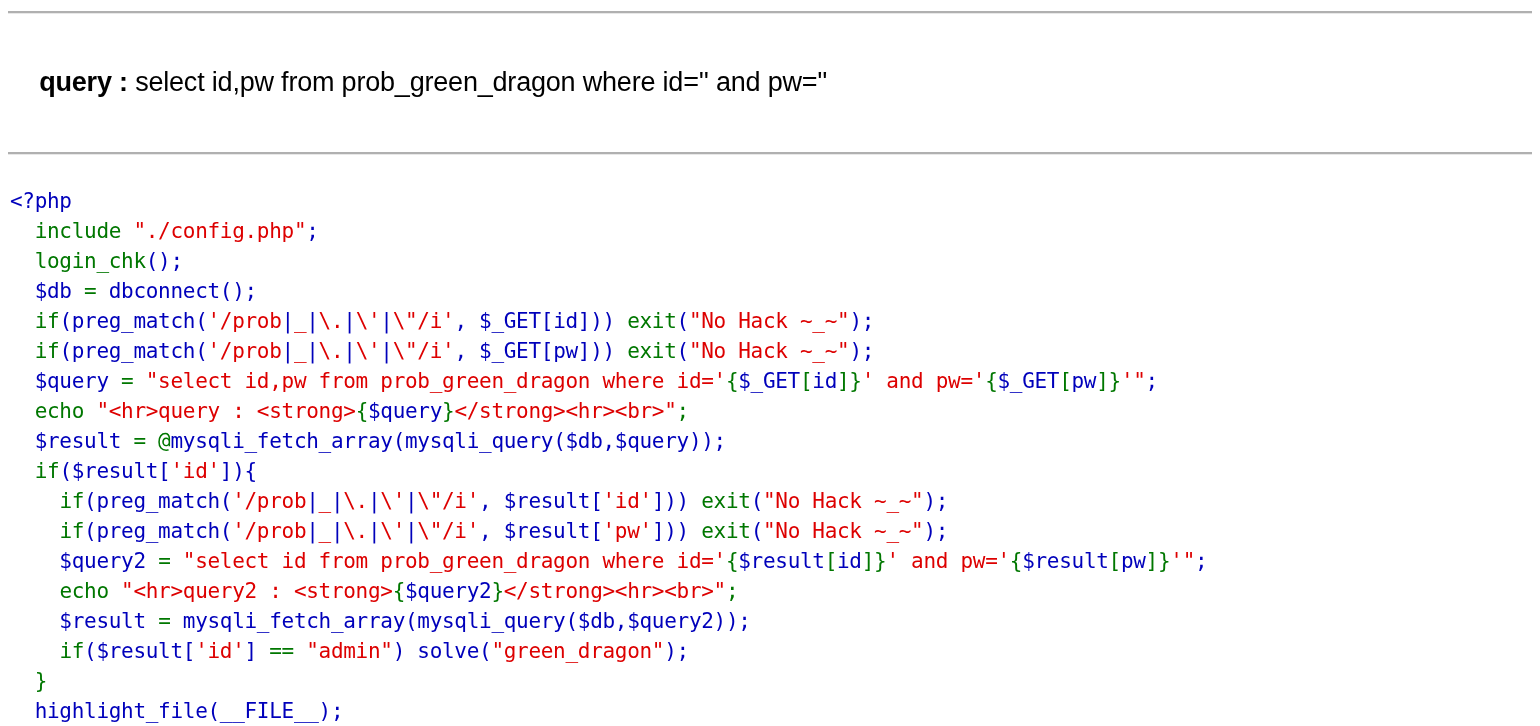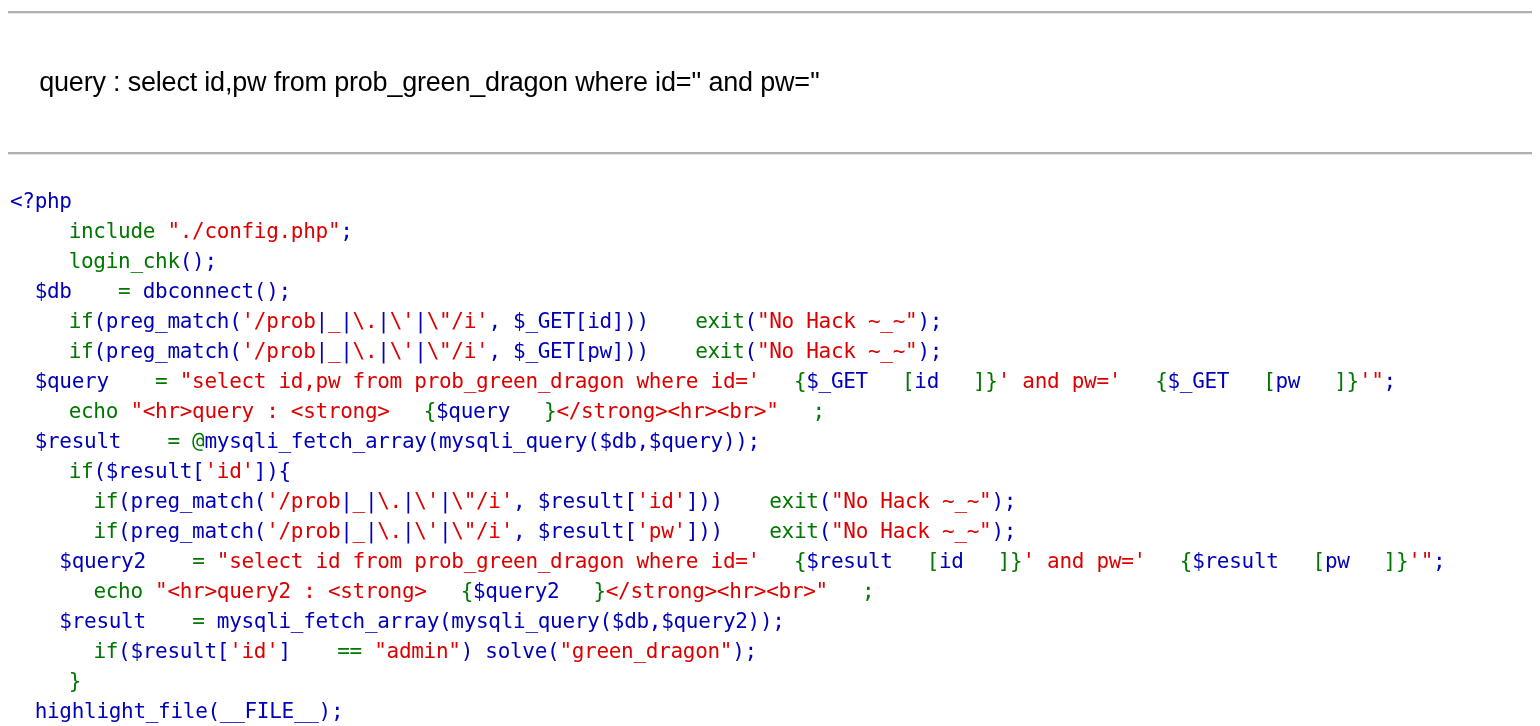--- a/index.html
+++ b/index.html
@@ -32,42 +32,42 @@
   .query-line {
     font-family: "Liberation Sans", sans-serif;
     font-size: 27px;
     line-height: 34px;
     padding: 6px 10px 8px 10px;
     white-space: pre-wrap;
     word-break: break-all;
     letter-spacing: -0.2px;
   }
   .query-label {
-    font-weight: normal;
+    font-weight: bold;
   }
   .query-strong {
     font-weight: normal;
   }
 
   .br-gap {
     height: 20px;
   }
 
   
   .code {
     font-family: "DejaVu Sans Mono", "Liberation Mono", monospace;
     font-size: 21px;
     line-height: 30px;
     white-space: pre;
     padding: 0 0 0 10px;
     letter-spacing: -0.3px;
   }
   .code .b { color: #0000BB; }
   .code .r { color: #DD0000; }
-  .code .g { color: #007700; margin-left: 34px; }
+  .code .g { color: #007700; }
 </style>
 </head>
 <body>
 
 <div class="page">
 
   <hr class="hr">
 
   <div class="query-line">
     <span class="query-label">query : </span><span class="query-strong">select id,pw from prob_green_dragon where id='' and pw=''</span>

